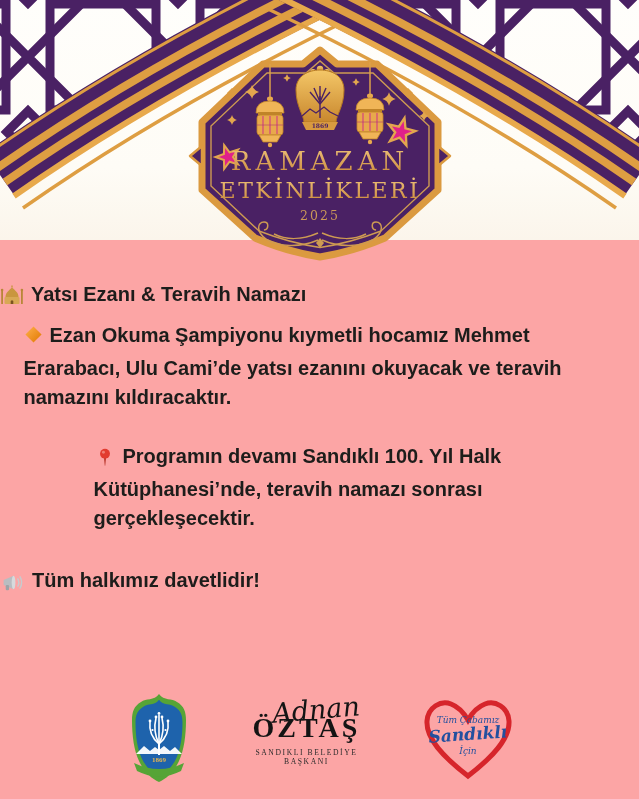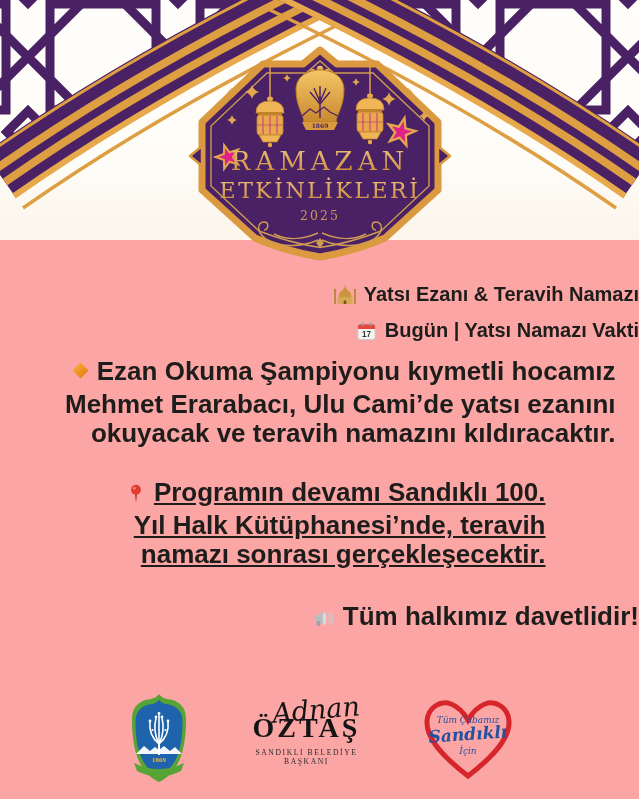--- a/index.html
+++ b/index.html
@@ -5,27 +5,27 @@
   html,body{margin:0;padding:0;}
   .poster{
     position:relative; width:639px; height:799px; overflow:hidden;
     background:#fca5a5;
     font-family:"Liberation Sans", sans-serif;
   }
   .header-art{position:absolute;top:0;left:0;}
   
   .content{
     position:absolute; top:276px; left:0; right:0;
-    text-align:right; color:#1D1D1B; font-weight:700;
+    text-align:left; color:#1D1D1B; font-weight:700;
   }
   .line{font-size:20px; line-height:28px; margin:4px 0;}
-  .para{font-size:26px; line-height:29px; margin:0 auto;}
+  .para{font-size:20px; line-height:29px; margin:0 auto;}
   .p1{margin-top:9px; max-width:592px;}
-  .p2{margin-top:30px; max-width:452px;text-decoration:underline;}
-  .p3{margin-top:33px;padding-left:43px;}
+  .p2{margin-top:30px; max-width:452px;}
+  .p3{margin-top:33px;}
   .ic{display:inline-block; vertical-align:-4px; margin-right:7px;}
   .ic svg{display:inline-block; vertical-align:top;}
   
   .footer{
     position:absolute; top:692px; left:0; right:0;
     display:flex; justify-content:center; align-items:flex-start; gap:36px;
   }
   .mayor{text-align:center; color:#141414; padding-top:4px; width:150px;}
   .mayor-first{
     font-family:"DejaVu Serif", serif; font-style:italic; font-size:27px;
@@ -171,29 +171,20 @@
             <rect x="21" y="7" width="1.8" height="13" fill="#B98738"></rect>
             <circle cx="21.9" cy="6" r="1.3" fill="#B98738"></circle>
             <path d="M5.5 13 C5.5 8.5 9 6.5 12 3.5 C15 6.5 18.5 8.5 18.5 13 Z" fill="#C9963F"></path>
             <line x1="12" y1="1.6" x2="12" y2="3.6" stroke="#C9963F" stroke-width="1.4"></line>
             <rect x="4.5" y="13" width="15" height="7" rx="1" fill="#D8A855"></rect>
             <path d="M10.7 20 L10.7 17 Q12 15.4 13.3 17 L13.3 20 Z" fill="#7A5320"></path>
           </svg></span><span>Yatsı Ezanı &amp; Teravih Namazı</span>
     </div>
 
 
-    <div class="line">
-      <span class="ic"><svg width="23" height="23" viewBox="0 0 24 24">
-            <rect x="3" y="4.5" width="18" height="16" rx="2.5" fill="#F4F4F2" stroke="#C9C4BC"></rect>
-            <path d="M3 9.5 L21 9.5 L21 7 A2.5 2.5 0 0 0 18.5 4.5 L5.5 4.5 A2.5 2.5 0 0 0 3 7 Z" fill="#E5473C"></path>
-            <rect x="6.8" y="2.6" width="2" height="4" rx="1" fill="#9AA0A6"></rect>
-            <rect x="15.2" y="2.6" width="2" height="4" rx="1" fill="#9AA0A6"></rect>
-            <text x="12" y="17.8" font-size="8.5" font-weight="bold" fill="#333" text-anchor="middle" font-family="Liberation Sans, sans-serif">17</text>
-          </svg></span><span>Bugün | Yatsı Namazı Vakti</span>
-    </div>
 
     <div class="para p1">
       <span class="ic"><svg width="19" height="19" viewBox="0 0 20 20">
             <defs>
               <linearGradient id="diagrad" x1="0" y1="0" x2="1" y2="1">
                 <stop offset="0" stop-color="#FFB04C"></stop>
                 <stop offset="1" stop-color="#E07800"></stop>
               </linearGradient>
             </defs>
             <path d="M10 1.5 L18.5 10 L10 18.5 L1.5 10 Z" fill="url(#diagrad)"></path>

